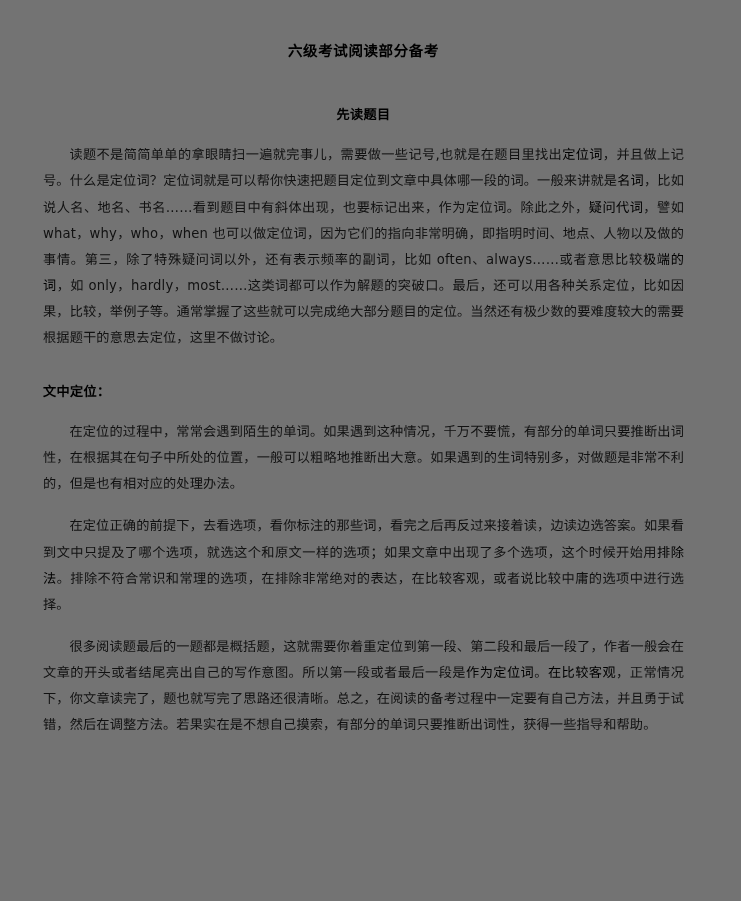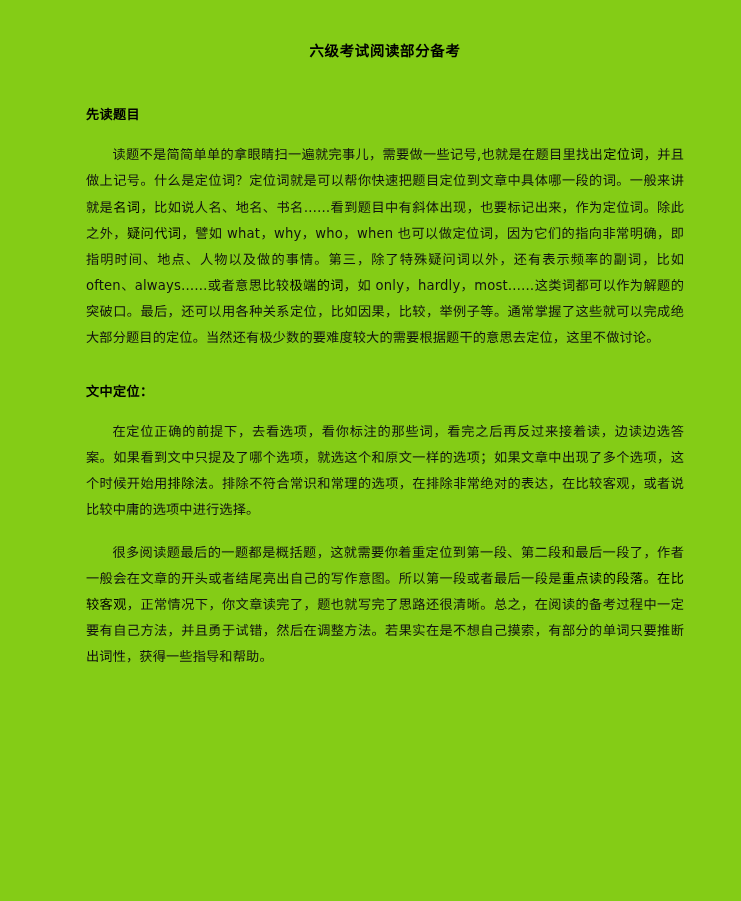--- a/index.html
+++ b/index.html
@@ -13,44 +13,44 @@
     height: 901px;
     font-family: "DejaVu Sans", "Liberation Sans", sans-serif;
     color: #000000;
     -webkit-font-smoothing: antialiased;
     overflow: hidden;
   }
   .page {
     position: relative;
     width: 741px;
     height: 901px;
-    background: #84cc16;
+    background: #737373;
     box-sizing: border-box;
-    padding: 0 57px 0 86px;
+    padding: 0 57px 0 43px;
   }
   .doc-title {
     text-align: center;
     font-size: 14.5px;
     font-weight: bold;
     letter-spacing: 0.6px;
     margin: 0;
     padding-top: 40px;
     padding-bottom: 0;
     line-height: 1.6;
     color: #000;
   }
   .section-heading {
     font-size: 13.2px;
     font-weight: bold;
     letter-spacing: 0.3px;
     margin: 0;
     line-height: 1.6;
     color: #000;
   }
-  .heading-1 { padding-top: 41px; }
+  .heading-1 { padding-top: 41px; text-align: center; }
   .heading-2 { padding-top: 31px; font-family: Liberation Mono, monospace; }
   .para {
     font-size: 13.2px;
     line-height: 26.1px;
     text-align: justify;
     text-justify: inter-ideograph;
     text-indent: 2em;
     margin: 0;
     color: #111;
     letter-spacing: 0.15px;
@@ -64,16 +64,17 @@
 </style>
 </head>
 <body>
 
 <div class="page">
   <h1 class="doc-title">六级考试阅读部分备考</h1>
   <div id="sections-root">
       <div class="section-heading heading-1">先读题目</div>
       <p class="para first-of-section"><span>读题不是简简单单的拿眼睛扫一遍就完事儿，需要做一些记号,也就是在题目里找出</span><b>定位词</b><span>，并且做上记号。什么是定位词？定位词就是可以帮你快速把题目定位到文章中具体哪一段的词。一般来讲就是</span><b>名词</b><span>，比如说人名、地名、书名……看到题目中有斜体出现，也要标记出来，作为定位词。除此之外，</span><b>疑问代词</b><span>，譬如 what，why，who，when 也可以做定位词，因为它们的指向非常明确，即指明时间、地点、人物以及做的事情。第三，除了特殊疑问词以外，还有表示频率的副词，比如 often、always……或者意思比较</span><b>极端的词</b><span>，如 only，hardly，most……这类词都可以作为解题的突破口。最后，还可以用各种关系定位，比如因果，比较，举例子等。通常掌握了这些就可以完成绝大部分题目的定位。当然还有极少数的要难度较大的需要根据题干的意思去定位，这里不做讨论。</span></p>
       <div class="section-heading heading-2">文中定位：</div>
+      <p class="para subsequent"><span>在定位的过程中，常常会遇到陌生的单词。如果遇到这种情况，千万不要慌，有部分的单词只要推断出词性，在根据其在句子中所处的位置，一般可以粗略地推断出大意。如果遇到的生词特别多，对做题是非常不利的，但是也有相对应的处理办法。</span></p>
       <p class="para subsequent"><span>在定位正确的前提下，去看选项，看你标注的那些词，看完之后再反过来接着读，边读边选答案。如果看到文中只提及了哪个选项，就选这个和原文一样的选项；如果文章中出现了多个选项，这个时候开始用</span><b>排除法</b><span>。排除不符合常识和常理的选项，在排除非常绝对的表达，在比较客观，或者说比较中庸的选项中进行选择。</span></p>
-      <p class="para subsequent"><span>很多阅读题最后的一题都是概括题，这就需要你着重定位到第一段、第二段和最后一段了，作者一般会在文章的开头或者结尾亮出自己的写作意图。所以第一段或者最后一段是</span><b>重点读的段落</b><span>。</span><b>在比较客观</b><span>，正常情况下，你文章读完了，题也就写完了思路还很清晰。总之，在阅读的备考过程中一定要有自己方法，并且勇于试错，然后在调整方法。若果实在是不想自己摸索，有部分的单词只要推断出词性，获得一些指导和帮助。</span></p>
+      <p class="para subsequent"><span>很多阅读题最后的一题都是概括题，这就需要你着重定位到第一段、第二段和最后一段了，作者一般会在文章的开头或者结尾亮出自己的写作意图。所以第一段或者最后一段是</span><b>作为定位词</b><span>。</span><b>在比较客观</b><span>，正常情况下，你文章读完了，题也就写完了思路还很清晰。总之，在阅读的备考过程中一定要有自己方法，并且勇于试错，然后在调整方法。若果实在是不想自己摸索，有部分的单词只要推断出词性，获得一些指导和帮助。</span></p>
     </div>
 </div>
 
 </body></html>

